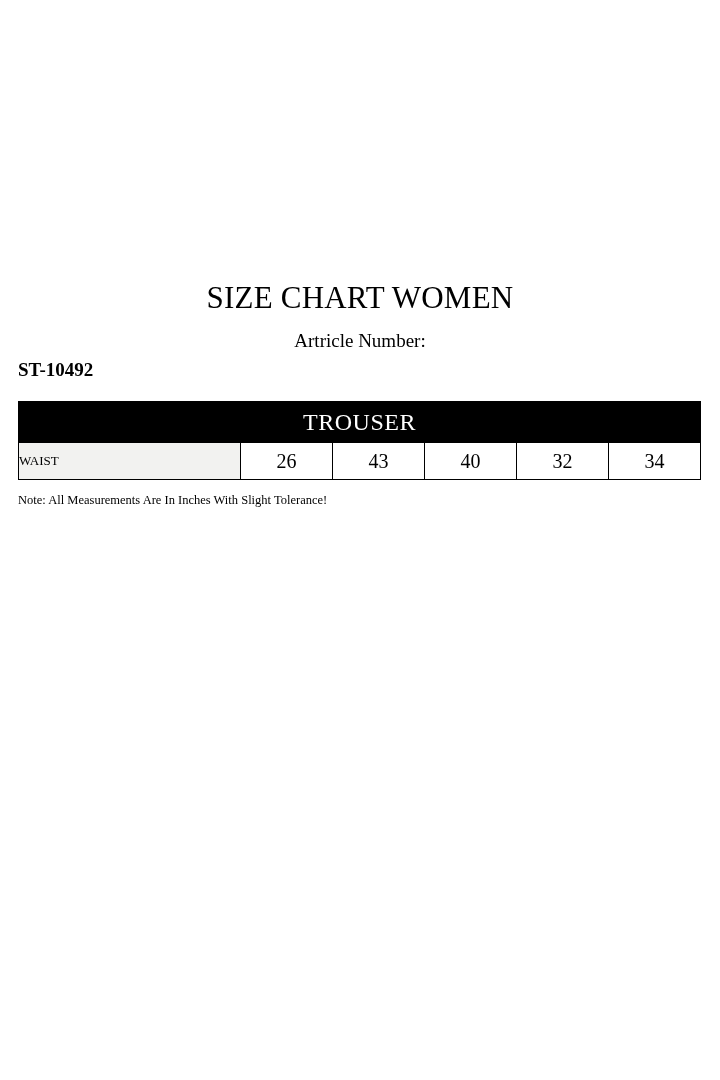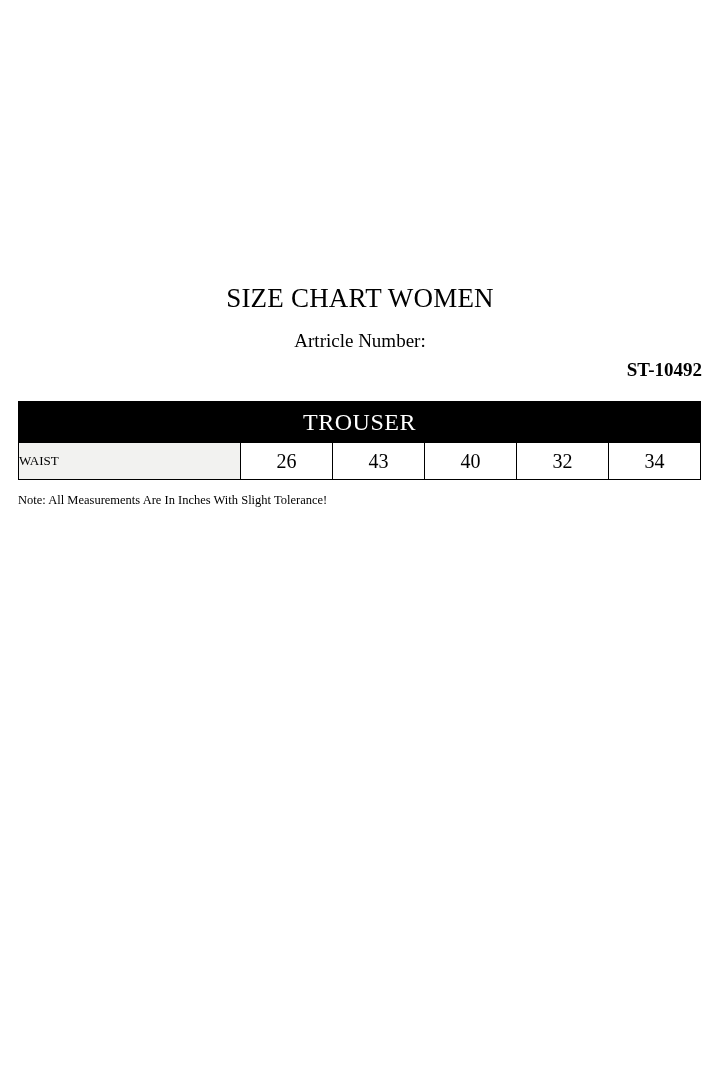--- a/index.html
+++ b/index.html
@@ -28,38 +28,38 @@
   .doc {
     position: absolute;
     left: 18px;
     top: 282px;
     width: 684px;
   }
 
   .main-title {
     text-align: center;
     font-family: "Liberation Serif", serif;
-    font-size: 27px;
+    font-size: 31px;
     font-weight: 400;
     letter-spacing: 0.2px;
     line-height: 32px;
     margin: 0 0 0 0;
   }
 
   .article-label {
     text-align: center;
     font-family: "Liberation Serif", serif;
     font-size: 19px;
     font-weight: 400;
     line-height: 22px;
     margin-top: 16px;
   }
 
   .article-number {
-    text-align: right;
+    text-align: left;
     font-family: "Liberation Serif", serif;
     font-size: 19px;
     font-weight: 700;
     line-height: 24px;
     margin-top: 6px;
   }
 
   table.size-table {
     margin-top: 19px;
     border-collapse: collapse;

